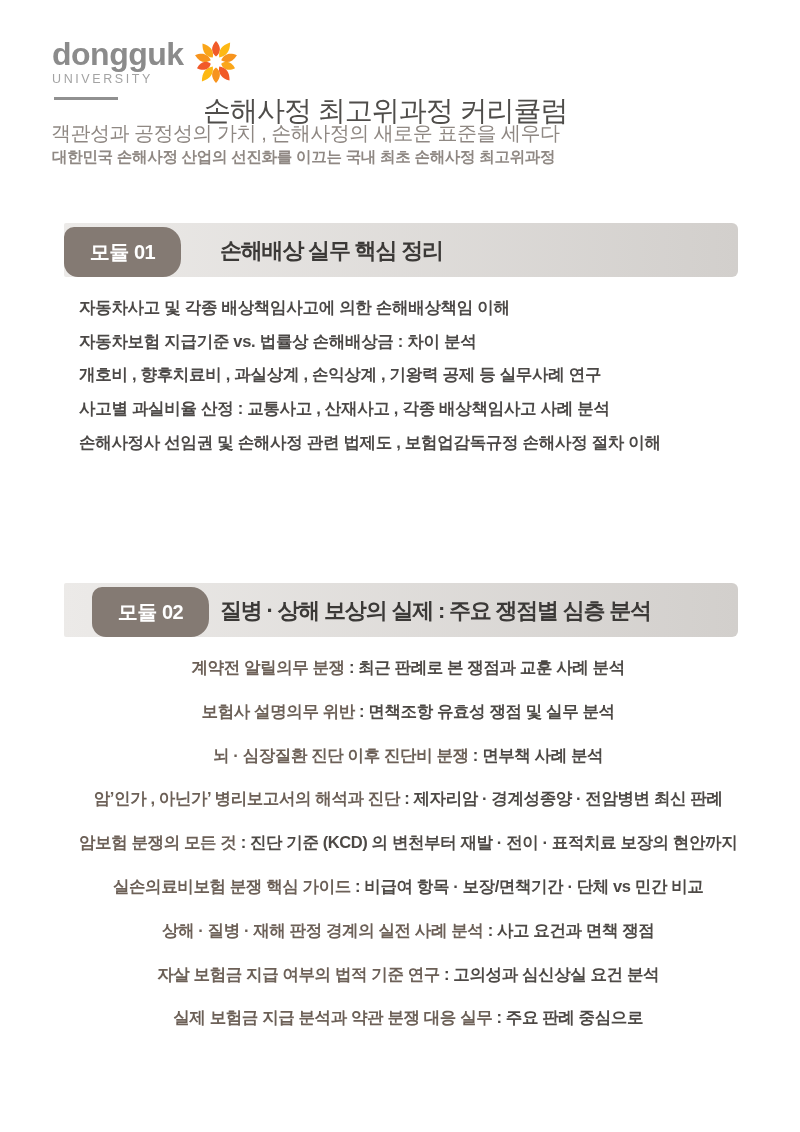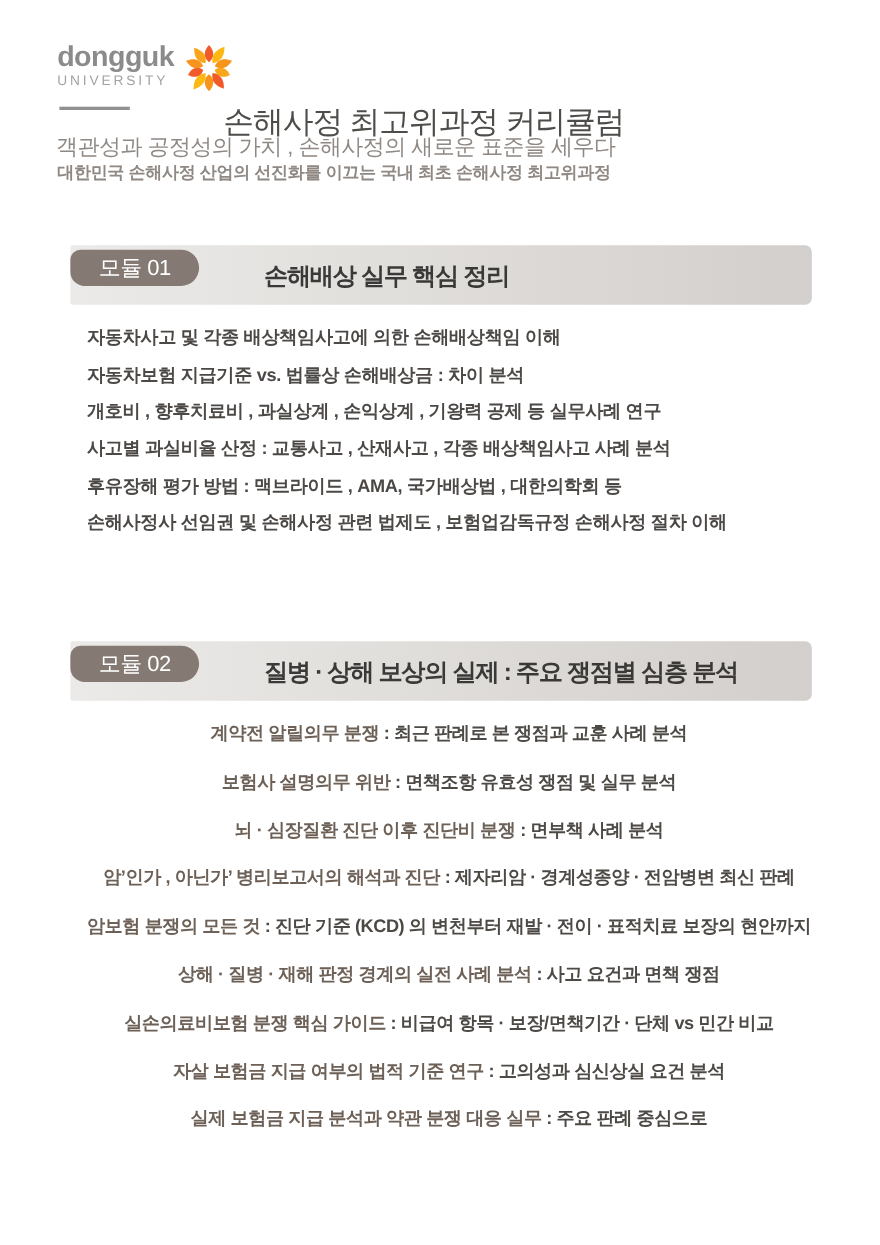--- a/index.html
+++ b/index.html
@@ -3,21 +3,21 @@
 <meta charset="utf-8">
 <style>
   html,body{margin:0;padding:0;background:#ffffff;}
   .page{
     position:relative;width:800px;height:1132px;background:#ffffff;overflow:hidden;
     font-family:"Liberation Sans","DejaVu Sans",sans-serif;
   }
   
   .logo-block{position:absolute;left:52px;top:38px;display:flex;align-items:flex-start;}
   .logo-text{display:flex;flex-direction:column;}
-  .logo-name{font-size:26px;font-weight:700;color:#8b8b8b;line-height:1;letter-spacing:-.5px;}
+  .logo-name{font-size:32px;font-weight:700;color:#8b8b8b;line-height:1;letter-spacing:-.5px;}
   .logo-sub{font-size:12.5px;font-weight:400;color:#a3a3a3;letter-spacing:2.6px;margin-top:3px;line-height:1;}
   .logo-flower{margin-left:6px;margin-top:-4px;}
   .doc-title{
     position:absolute;left:203px;top:44px;font-size:28px;font-weight:400;
     color:#4f4d4a;letter-spacing:-1px;white-space:nowrap;margin-top:48px;
   }
   .logo-divider{position:absolute;left:54px;top:97px;width:64px;height:2.5px;background:#909090;}
   .tagline{
     position:absolute;left:51px;top:120px;font-size:20px;font-weight:400;
     color:#8f8883;letter-spacing:-.5px;white-space:nowrap;
@@ -26,32 +26,32 @@
     position:absolute;left:52px;top:147px;font-size:15.5px;font-weight:700;
     color:#8f8883;letter-spacing:-.3px;white-space:nowrap;
   }
   
   .module-bar{
     position:absolute;left:64px;width:674px;height:54px;
     background:linear-gradient(to right,var(--bar-gradient-start,#eceae8),var(--bar-gradient-end,#d2cfcc));
     border-radius:2px 6px 6px 2px;
   }
   .module-badge{
-    position:absolute;left:64px;width:117px;height:33px;
+    position:absolute;left:64px;width:117px;height:50px;
     background:var(--badge-bg,#847a73);
     border-radius:10px 18px 18px 14px;
     display:flex;align-items:center;justify-content:center;
-    color:#ffffff;font-size:20px;font-weight:400;letter-spacing:-.5px;
+    color:#ffffff;font-size:20px;font-weight:700;letter-spacing:-.5px;
   }
   .bar-title{
-    position:absolute;left:240px;font-size:22px;font-weight:800;color:#3b3937;
+    position:absolute;left:220px;font-size:22px;font-weight:800;color:#3b3937;
     letter-spacing:-1.2px;white-space:nowrap;
   }
   .bar1{top:223px;} .badge1{top:227px;} .bartitle1{top:236px;}
-  .bar2{top:583px;} .badge2{top:587px;} .bartitle2{top:596px;}
+  .bar2{top:583px;} .badge2{top:587px;margin-left:28px;} .bartitle2{top:596px;}
   
   ul.items{list-style:none;margin:0;padding:0;position:absolute;left:79px;}
   .list1{top:291px;}
   .list1 li{height:33.7px;line-height:33.7px;font-size:16.5px;font-weight:600;
     color:#4b4846;letter-spacing:-.3px;white-space:nowrap;}
   .list2{top:646px;text-align:center;}
   .list2 li{height:43.8px;line-height:43.8px;font-size:16.5px;font-weight:700;
     letter-spacing:-.4px;white-space:nowrap;}
   .list2 .lead{color:var(--lead-text,#6c6057);}
   .list2 .rest{color:#4d4945;}
@@ -92,32 +92,31 @@
   <div class="subtitle">대한민국 손해사정 산업의 선진화를 이끄는 국내 최초 손해사정 최고위과정</div>
 
   <div class="module-bar bar1"></div>
   <div class="module-badge badge1">모듈 01</div>
   <div class="bar-title bartitle1">손해배상 실무 핵심 정리</div>
   <ul class="items list1">
       <li>자동차사고 및 각종 배상책임사고에 의한 손해배상책임 이해</li>
       <li>자동차보험 지급기준 vs. 법률상 손해배상금 : 차이 분석</li>
       <li>개호비 , 향후치료비 , 과실상계 , 손익상계 , 기왕력 공제 등 실무사례 연구</li>
       <li>사고별 과실비율 산정 : 교통사고 , 산재사고 , 각종 배상책임사고 사례 분석</li>
-      <li>후유장해 평가 방법 : 맥브라이드 , AMA, 국가배상법 , 대한의학회 등</li>
       <li>손해사정사 선임권 및 손해사정 관련 법제도 , 보험업감독규정 손해사정 절차 이해</li>
     </ul>
 
   <div class="module-bar bar2"></div>
   <div class="module-badge badge2">모듈 02</div>
   <div class="bar-title bartitle2">질병 · 상해 보상의 실제 : 주요 쟁점별 심층 분석</div>
   <ul class="items list2">
       <li><span class="lead">계약전 알릴의무 분쟁</span><span class="rest"> : 최근 판례로 본 쟁점과 교훈 사례 분석</span></li>
       <li><span class="lead">보험사 설명의무 위반</span><span class="rest"> : 면책조항 유효성 쟁점 및 실무 분석</span></li>
       <li><span class="lead">뇌 · 심장질환 진단 이후 진단비 분쟁</span><span class="rest"> : 면부책 사례 분석</span></li>
       <li><span class="lead">암’인가 , 아닌가’ 병리보고서의 해석과 진단</span><span class="rest"> : 제자리암 · 경계성종양 · 전암병변 최신 판례</span></li>
       <li><span class="lead">암보험 분쟁의 모든 것</span><span class="rest"> : 진단 기준 (KCD) 의 변천부터 재발 · 전이 · 표적치료 보장의 현안까지</span></li>
+      <li><span class="lead">실손의료비보험 분쟁 핵심 가이드</span><span class="rest"> : 비급여 항목 · 보장/면책기간 · 단체 vs 민간 비교</span></li>
       <li><span class="lead">상해 · 질병 · 재해 판정 경계의 실전 사례 분석</span><span class="rest"> : 사고 요건과 면책 쟁점</span></li>
-      <li><span class="lead">실손의료비보험 분쟁 핵심 가이드</span><span class="rest"> : 비급여 항목 · 보장/면책기간 · 단체 vs 민간 비교</span></li>
       <li><span class="lead">자살 보험금 지급 여부의 법적 기준 연구</span><span class="rest"> : 고의성과 심신상실 요건 분석</span></li>
       <li><span class="lead">실제 보험금 지급 분석과 약관 분쟁 대응 실무</span><span class="rest"> : 주요 판례 중심으로</span></li>
     </ul>
 
 </div>
 
 </body></html>

